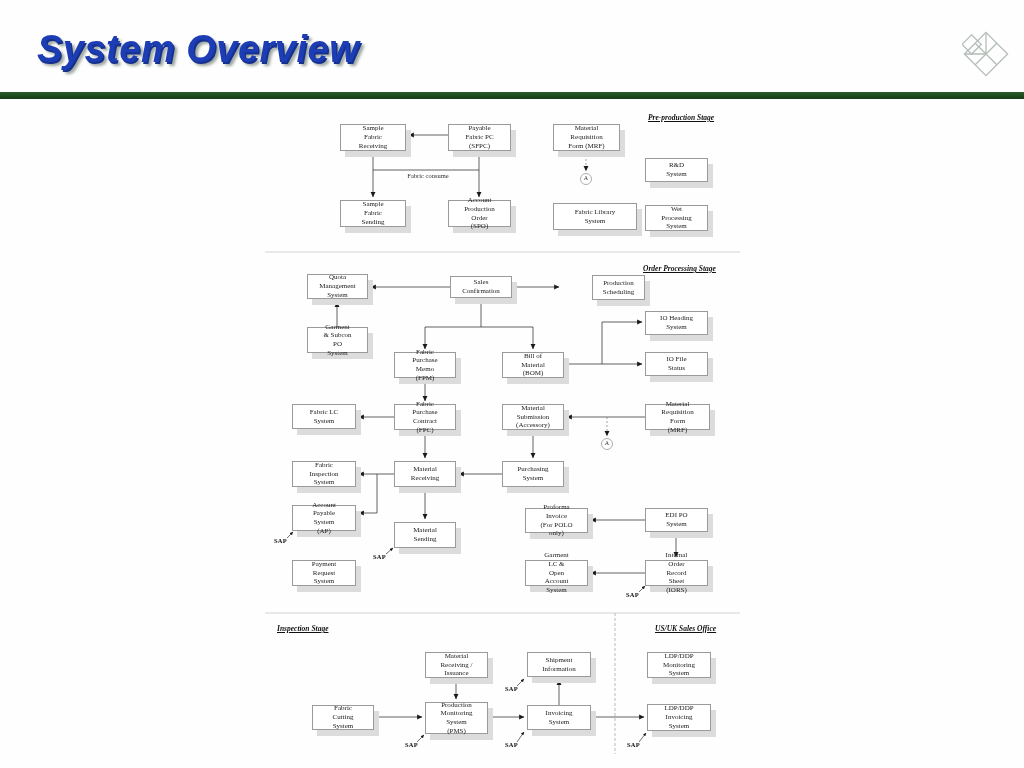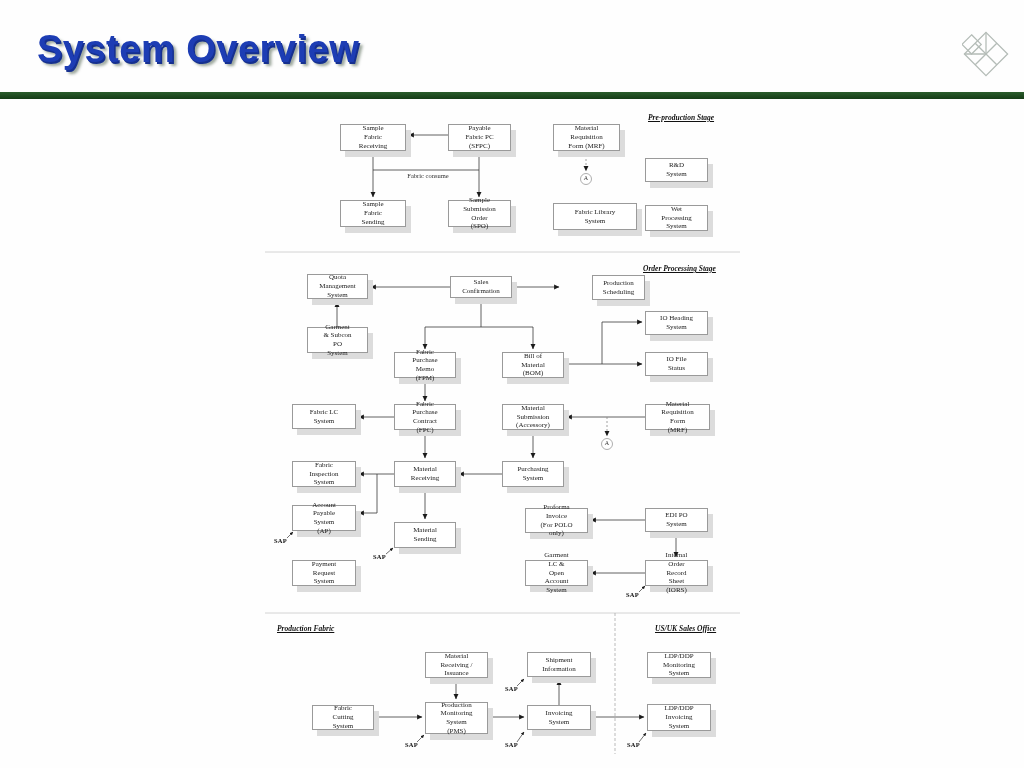--- a/index.html
+++ b/index.html
@@ -1,21 +1,21 @@
 <!DOCTYPE html>
 <html><head>
 <meta charset="utf-8">
 <style>
   html,body{margin:0;padding:0;background:#fff;}
   #slide{position:relative;width:1024px;height:768px;background:#fefefe;overflow:hidden;
          font-family:"Liberation Serif",serif;}
   
   #title{position:absolute;left:37px;top:28px;font-family:"Liberation Sans",sans-serif;
          font-weight:bold;font-size:38px;letter-spacing:.5px;color:#1d3db4;
-         text-shadow:1.5px 1.5px 0 #16308f, 4px 4px 3px rgba(120,135,120,.75);}
+         text-shadow:1.5px 1.5px 0 #16308f, 4px 4px 3px rgba(120,135,120,.75);font-style:italic;}
   #greenbar{position:absolute;left:0;top:92px;width:1024px;height:7px;
             background:linear-gradient(#2b5d2c,#153c16);}
   #logo{position:absolute;right:14px;top:30px;display:flex;align-items:center;}
   #logo-text{font-family:"Liberation Sans",sans-serif;font-size:45px;letter-spacing:1px;
              color:transparent;-webkit-text-stroke:1.4px #b4bcb7;}
   
   .node{position:absolute;background:#fff;border:1px solid #9a9a9a;
         box-shadow:5px 6px 0 #dcdcdc;display:flex;align-items:center;justify-content:center;
         text-align:center;font-size:7px;line-height:1.25;color:#222;
         padding:1px 14px;box-sizing:border-box;}
@@ -42,21 +42,21 @@
         <path d="M30,3 L30,30 L3,30"></path>
         <path d="M12,6 L24,18 L12,30 L0,18 Z"></path>
       </g>
     </svg>
   </div>
 
   <div id="greenbar"></div>
 
   <div class="stage-heading" style="left:648px;top:113px">Pre-production Stage</div>
   <div class="stage-heading" style="left:643px;top:264px">Order Processing Stage</div>
-  <div class="stage-heading" style="left:277px;top:624px">Production Fabric</div>
+  <div class="stage-heading" style="left:277px;top:624px">Inspection Stage</div>
   <div class="stage-heading" style="left:655px;top:624px">US/UK Sales Office</div>
 
   <svg id="connectors" width="1024" height="768">
     <defs>
       <marker id="arw" viewBox="0 0 8 8" refX="7" refY="4" markerWidth="7" markerHeight="7" orient="auto">
         <path d="M0,0.5 L7.5,4 L0,7.5 Z" fill="#1a1a1a"></path>
       </marker>
       <marker id="arws" viewBox="0 0 8 8" refX="7" refY="4" markerWidth="5" markerHeight="5" orient="auto">
         <path d="M0,0.5 L7.5,4 L0,7.5 Z" fill="#1a1a1a"></path>
       </marker>
@@ -120,21 +120,21 @@
       <line x1="417" y1="742" x2="424" y2="735" marker-end="url(#arws)"></line>
       <line x1="517" y1="742" x2="524" y2="732" marker-end="url(#arws)"></line>
       <line x1="639" y1="742" x2="646" y2="733" marker-end="url(#arws)"></line>
     </g>
   </svg>
 
   <div class="node" style="left:340px;top:124px;width:66px;height:27px">Sample Fabric Receiving</div>
   <div class="node" style="left:448px;top:124px;width:63px;height:27px">Payable Fabric PC (SFPC)</div>
   <div class="node" style="left:553px;top:124px;width:67px;height:27px">Material Requisition Form (MRF)</div>
   <div class="node" style="left:340px;top:200px;width:66px;height:27px">Sample Fabric Sending</div>
-  <div class="node" style="left:448px;top:200px;width:63px;height:27px">Sample Submission Order (SPO)</div>
+  <div class="node" style="left:448px;top:200px;width:63px;height:27px">Account Production Order (SPO)</div>
   <div class="node" style="left:553px;top:203px;width:84px;height:27px">Fabric Library System</div>
   <div class="node" style="left:645px;top:158px;width:63px;height:24px">R&amp;D System</div>
   <div class="node" style="left:645px;top:205px;width:63px;height:26px">Wet Processing System</div>
 
   <div class="node" style="left:307px;top:274px;width:61px;height:25px">Quota Management System</div>
   <div class="node" style="left:450px;top:276px;width:62px;height:22px">Sales Confirmation</div>
   <div class="node" style="left:592px;top:275px;width:53px;height:25px">Production Scheduling</div>
   <div class="node" style="left:307px;top:327px;width:61px;height:26px">Garment &amp; Subcon PO System</div>
   <div class="node" style="left:394px;top:352px;width:62px;height:26px">Fabric Purchase Memo (FPM)</div>
   <div class="node" style="left:502px;top:352px;width:62px;height:26px">Bill of Material (BOM)</div>

